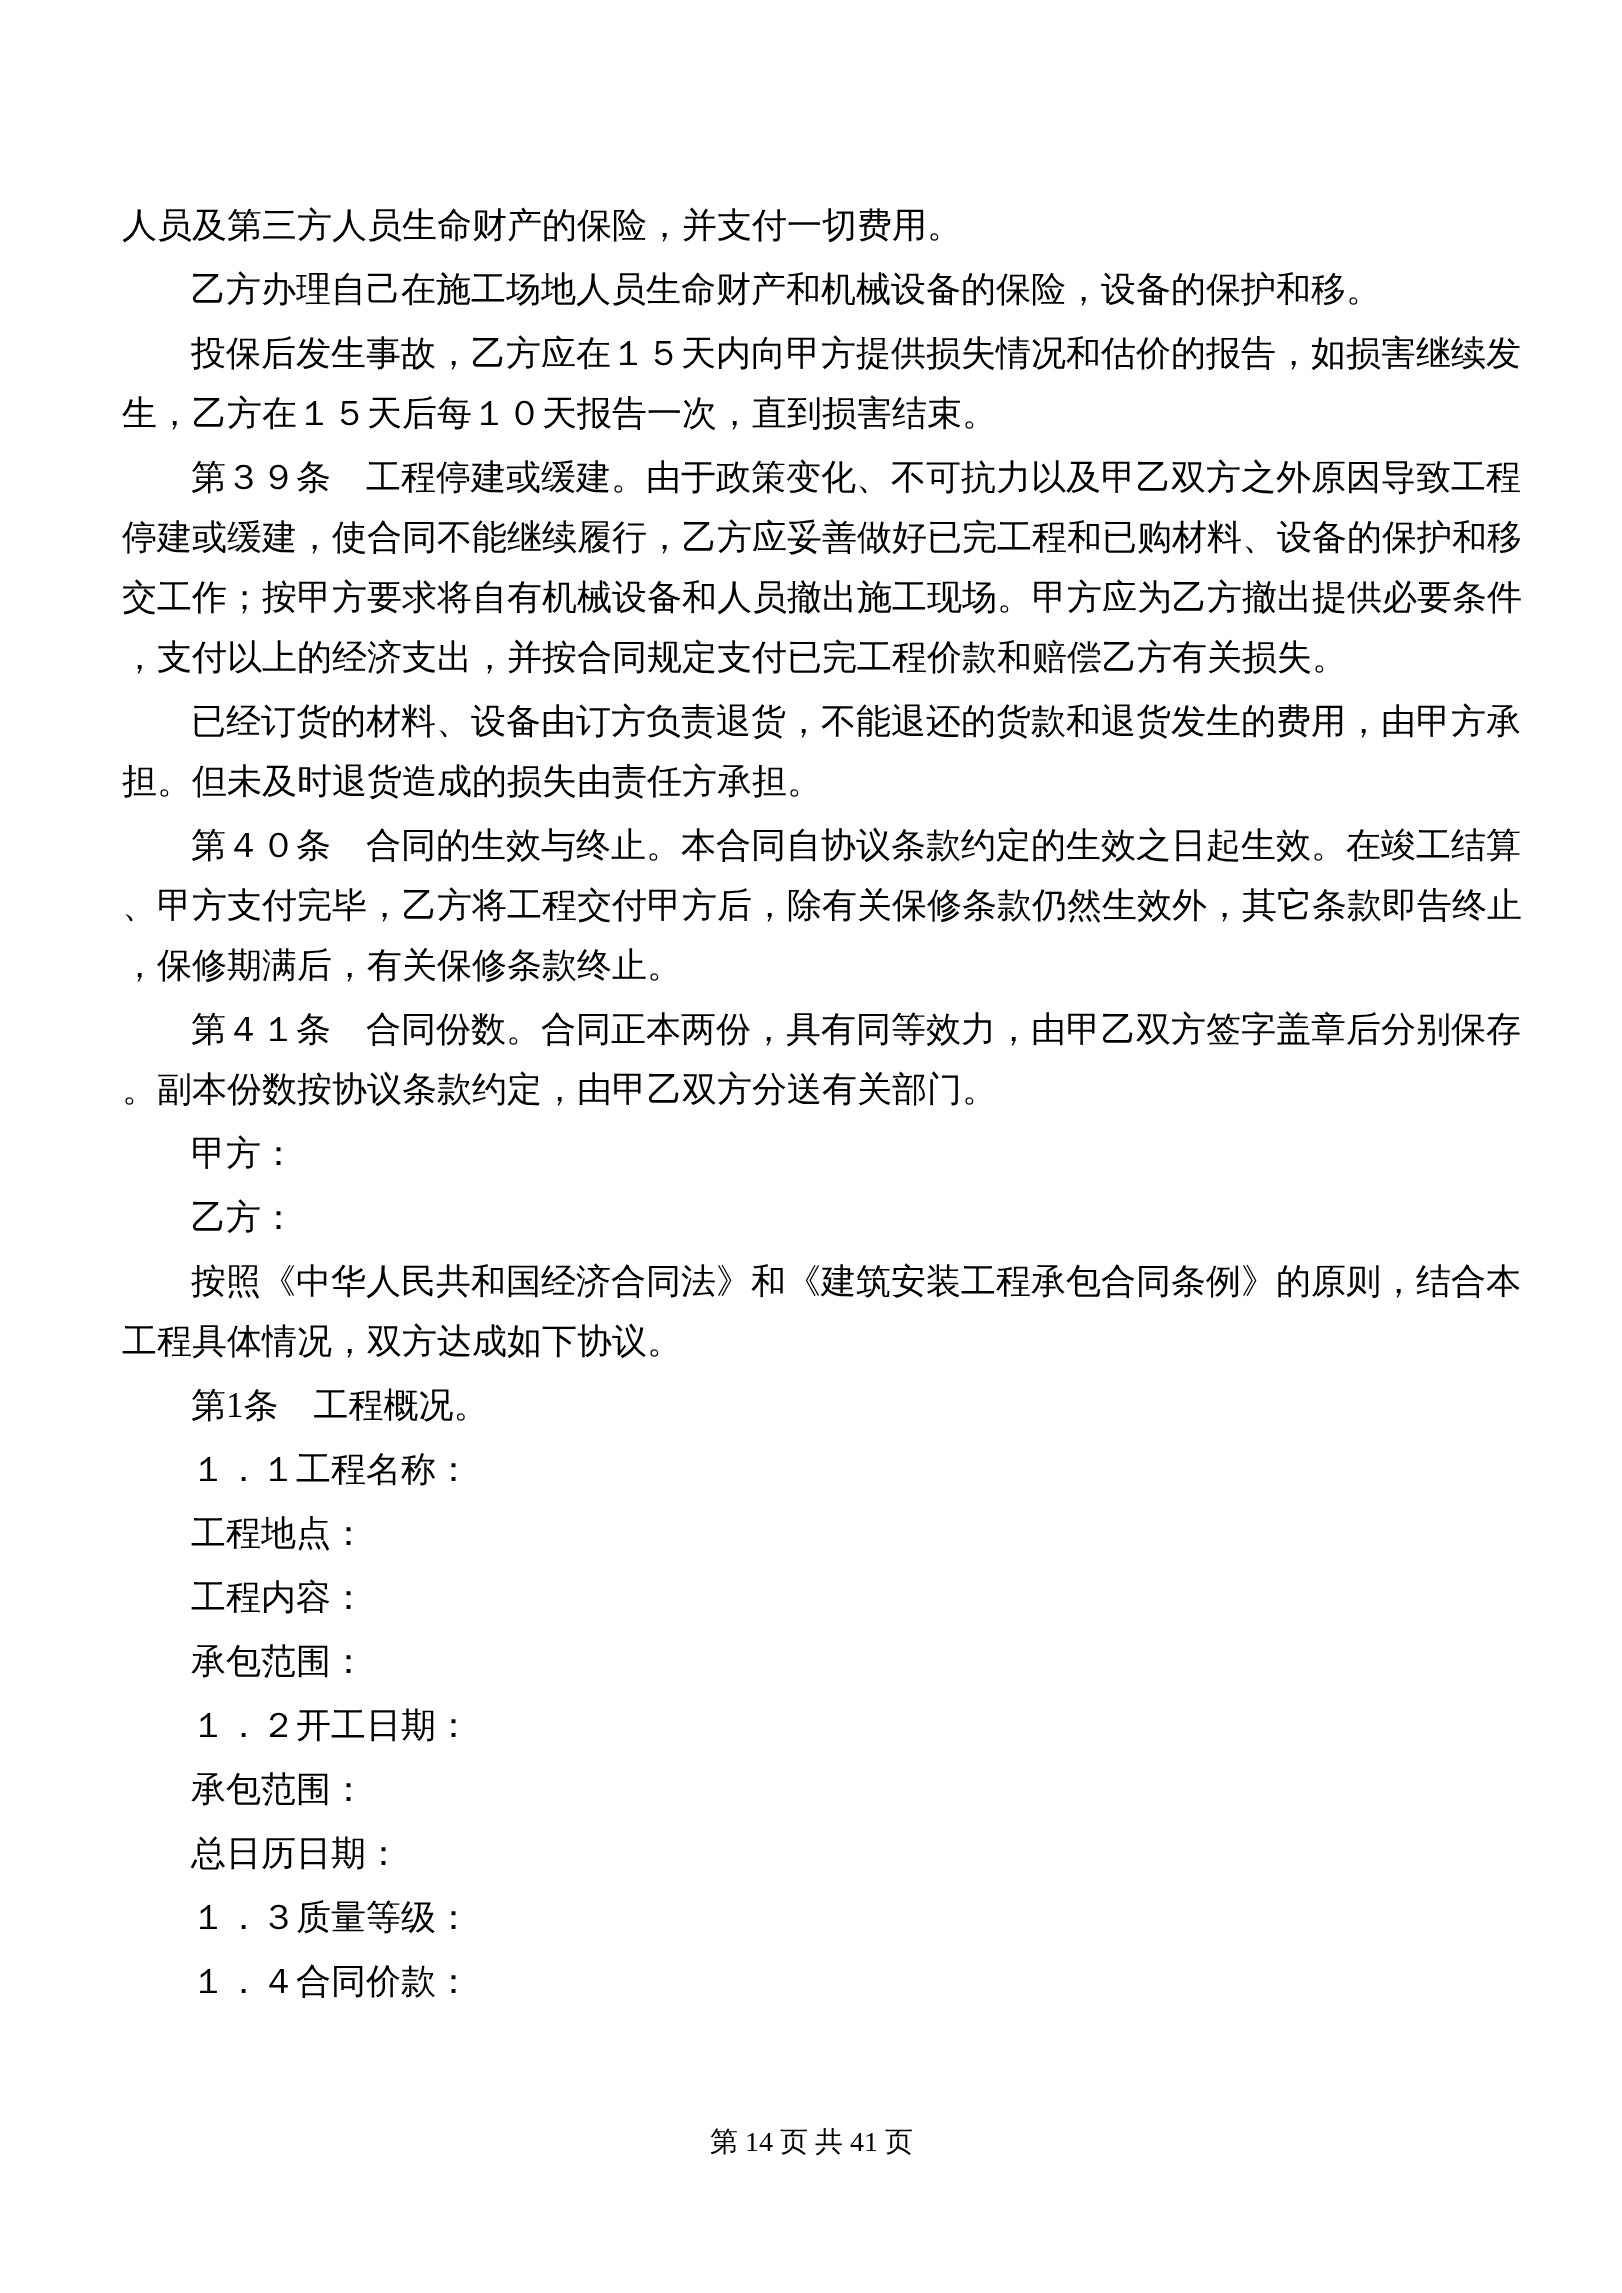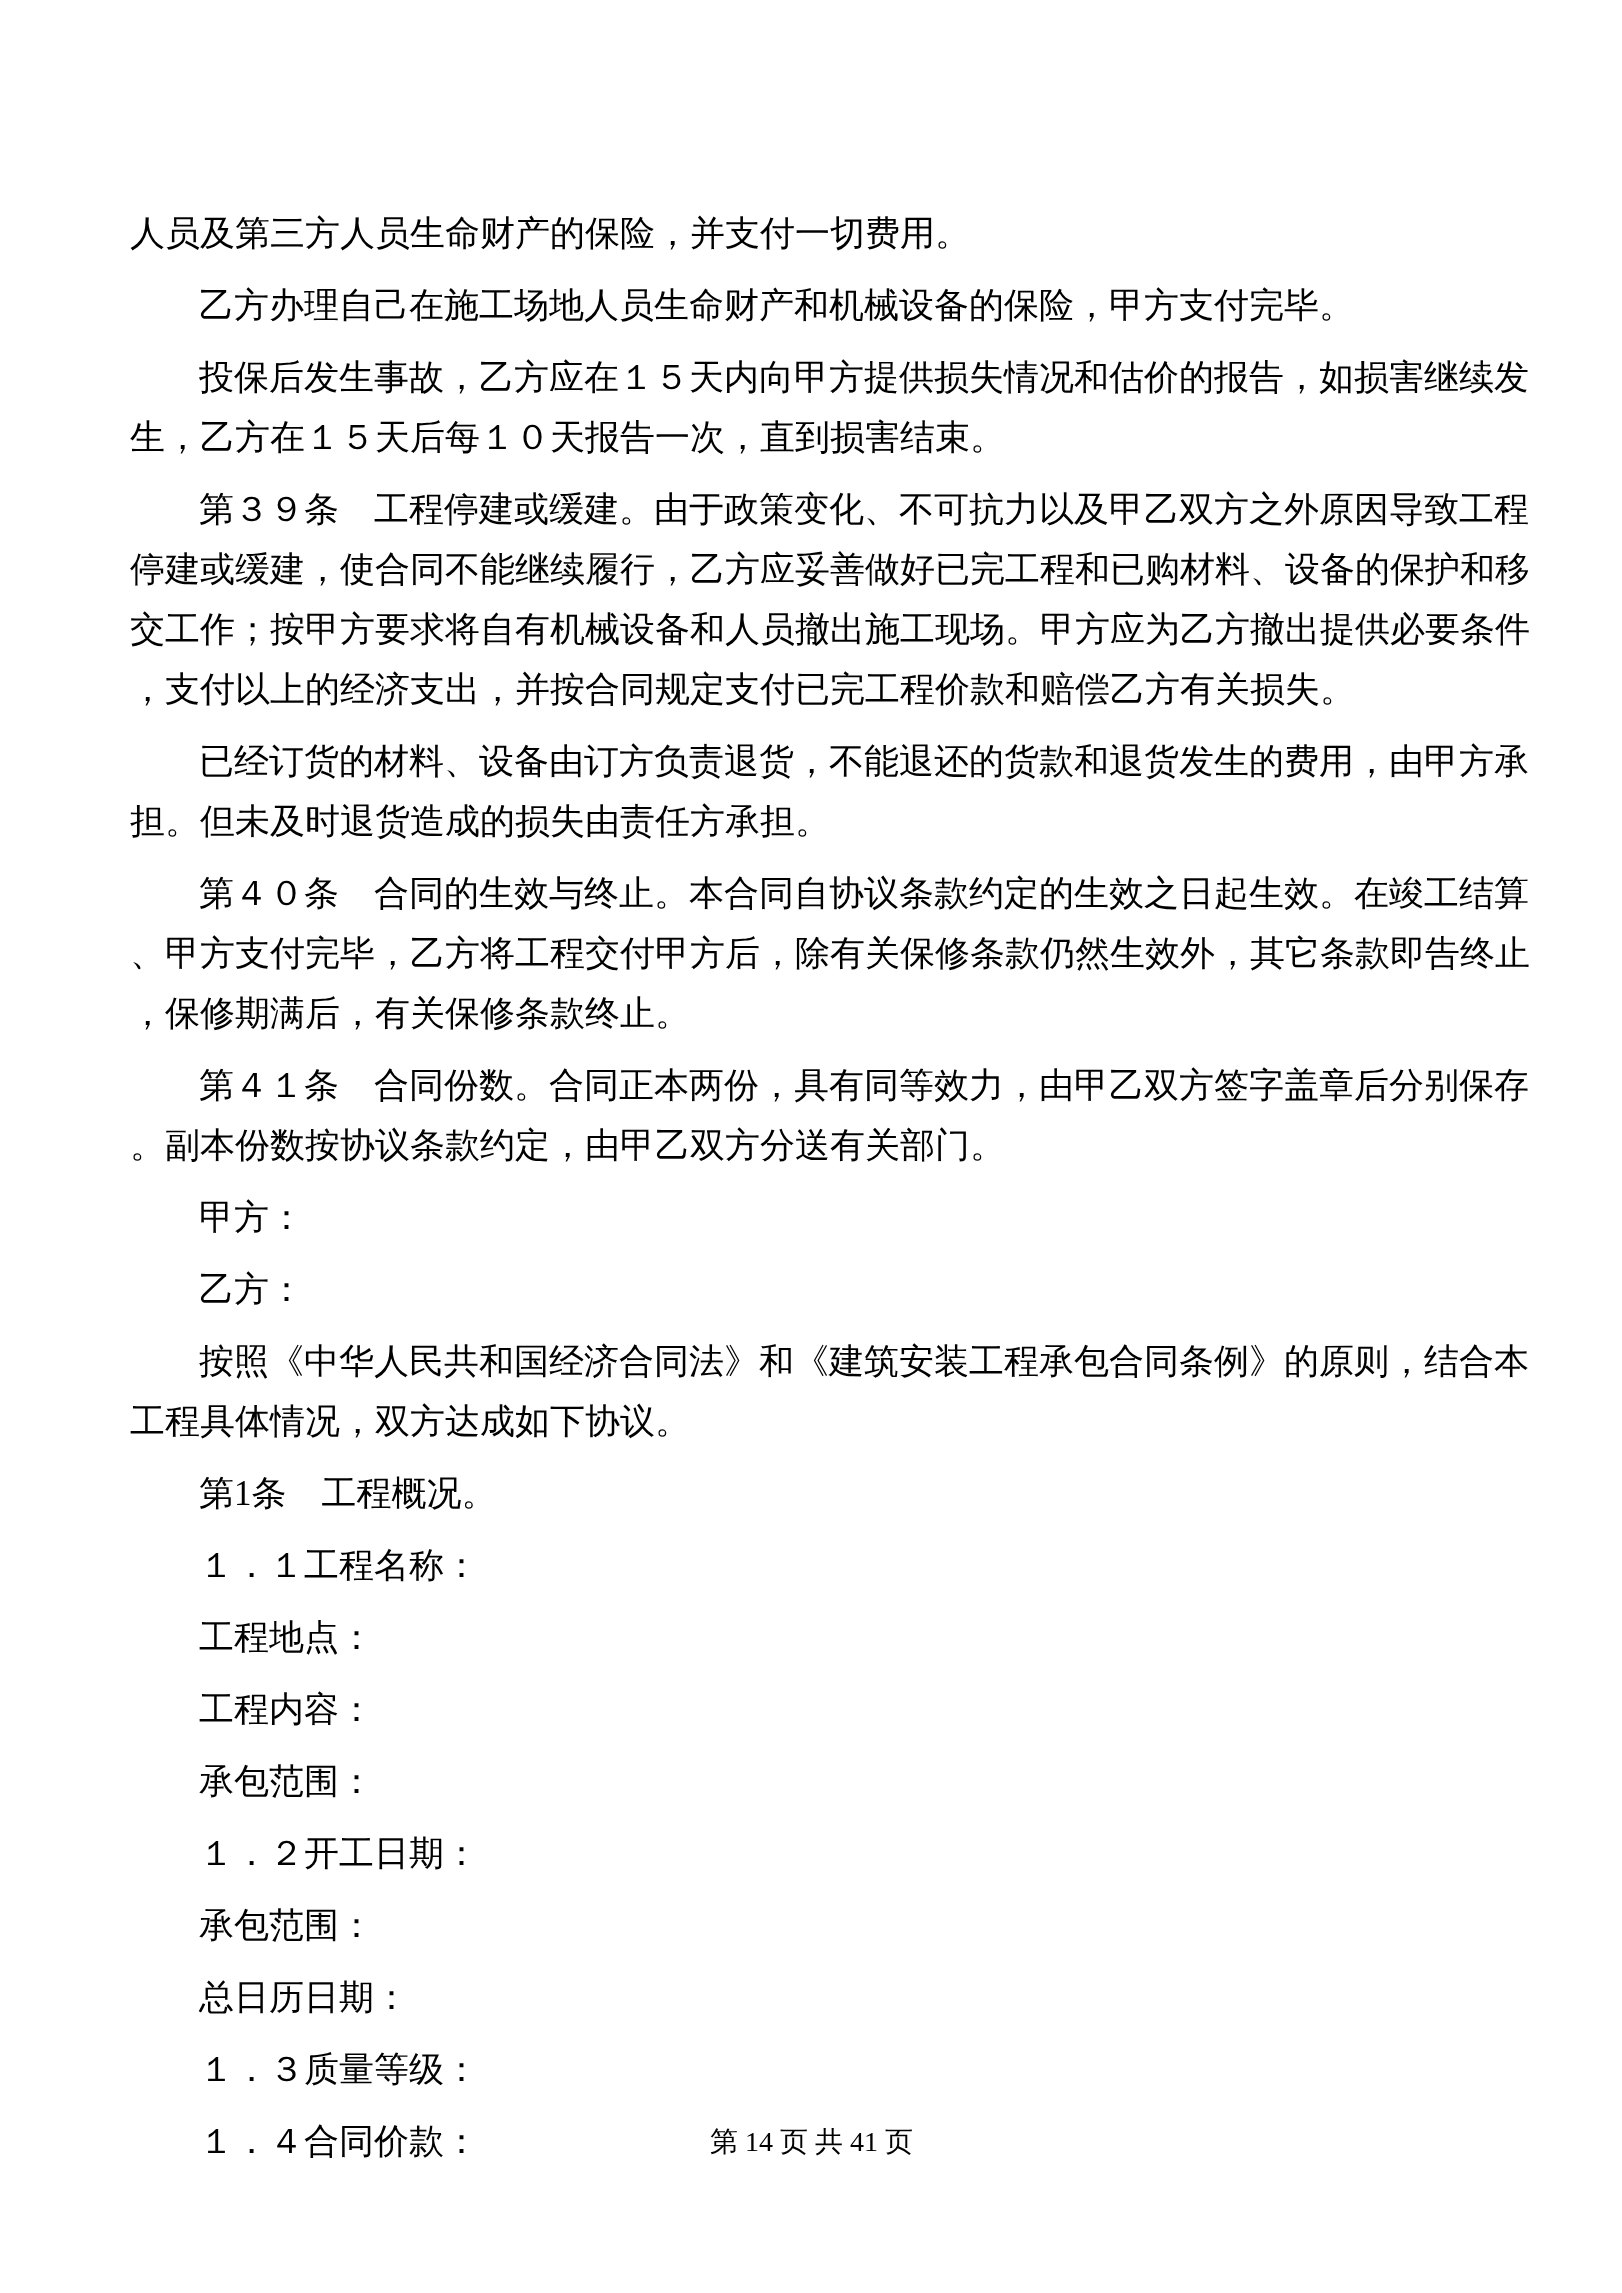--- a/index.html
+++ b/index.html
@@ -16,21 +16,21 @@
     font-family: "Liberation Serif", "DejaVu Serif", serif;
     overflow: hidden;
   }
   .content {
     position: absolute;
     left: 118px;
     top: 192px;
     width: 1386px;
     font-size: 35px;
   }
-  .para { margin: 12px; }
+  .para { margin: 4px; }
   .para.center {
     text-align: center;
     margin: 60px 0;
   }
   .line {
     height: 60px;
     line-height: 60px;
     white-space: nowrap;
   }
   .line.indent { padding-left: 69px; }
@@ -47,21 +47,21 @@
 </style>
 </head>
 <body>
 
 <div class="page">
   <div class="content" id="content">
       <div class="para">
         <div class="line">人员及第三方人员生命财产的保险，并支付一切费用。</div>
       </div>
       <div class="para">
-        <div class="line indent">乙方办理自己在施工场地人员生命财产和机械设备的保险，甲方支付完毕。</div>
+        <div class="line indent">乙方办理自己在施工场地人员生命财产和机械设备的保险，设备的保护和移。</div>
       </div>
       <div class="para">
         <div class="line indent">投保后发生事故，乙方应在１５天内向甲方提供损失情况和估价的报告，如损害继续发</div>
         <div class="line">生，乙方在１５天后每１０天报告一次，直到损害结束。</div>
       </div>
       <div class="para">
         <div class="line indent">第３９条　工程停建或缓建。由于政策变化、不可抗力以及甲乙双方之外原因导致工程</div>
         <div class="line">停建或缓建，使合同不能继续履行，乙方应妥善做好已完工程和已购材料、设备的保护和移</div>
         <div class="line">交工作；按甲方要求将自有机械设备和人员撤出施工现场。甲方应为乙方撤出提供必要条件</div>
         <div class="line">，支付以上的经济支出，并按合同规定支付已完工程价款和赔偿乙方有关损失。</div>

